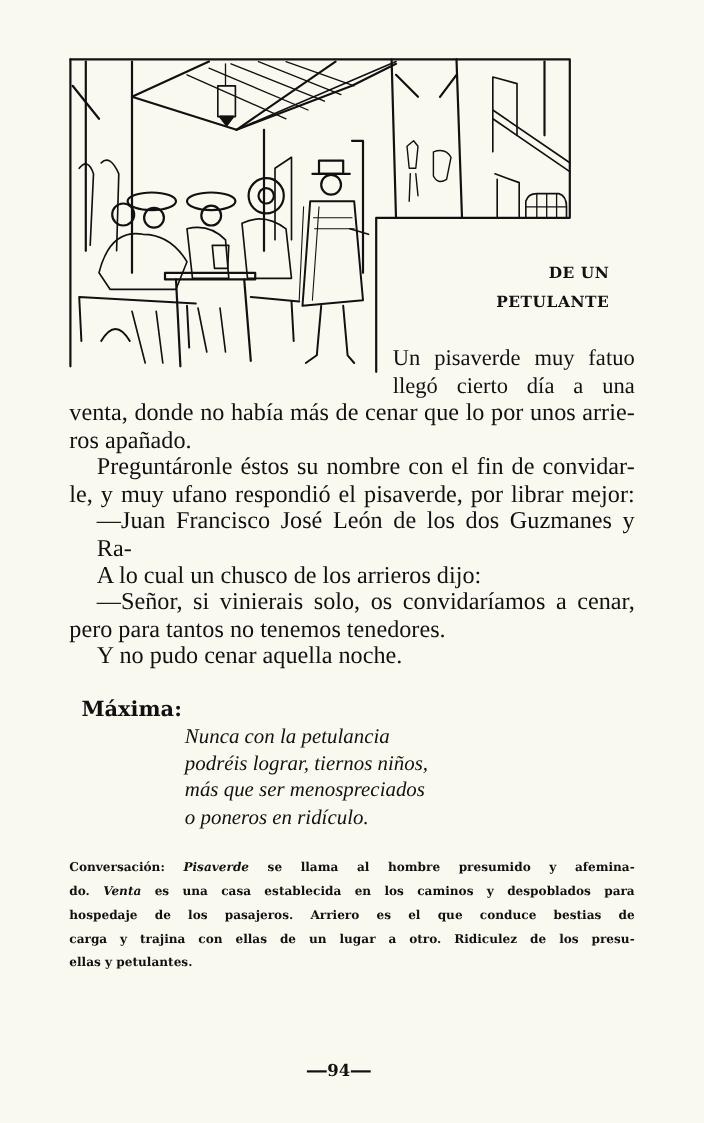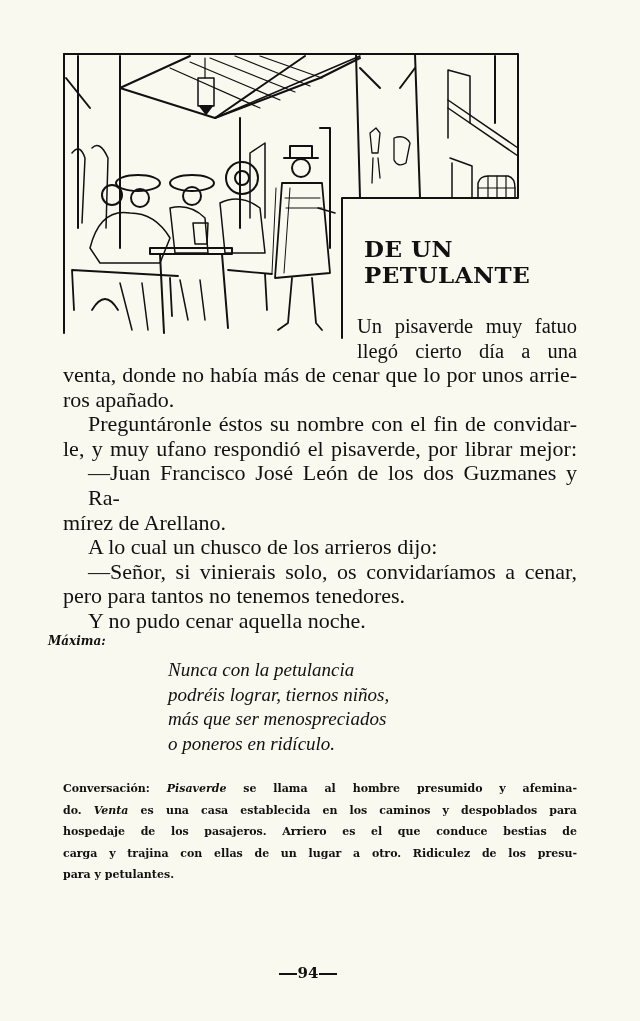--- a/index.html
+++ b/index.html
@@ -9,42 +9,42 @@
     position: relative;
     overflow: hidden;
     font-family: "Liberation Serif", "DejaVu Serif", serif;
     color: #111;
   }
   .illustration {
     position: absolute; left: 60px; top: 48px;
     width: 462px; height: 300px;
   }
   .title {
-    position: absolute; left: 364px; top: 236px; width: 210px;
-    text-align: left;
+    position: absolute; left: 344px; top: 236px; width: 210px;
+    text-align: right;
     font-family: "DejaVu Serif", serif;
-    font-weight: bold; font-size: 23px; line-height: 26px;
+    font-weight: bold; font-size: 14px; line-height: 26px;
     letter-spacing: 0.5px;
   }
   .body-text {
     position: absolute; left: 63px; width: 514px;
     font-size: 22px; line-height: 24.6px;
   }
   .first-lines {
     position: absolute; left: 357px; top: 314px; width: 220px;
     font-size: 20.5px; line-height: 24.6px;
     text-align: justify; text-align-last: justify;
   }
   .line { display: block; white-space: nowrap; }
   .just { text-align: justify; text-align-last: justify; white-space: normal; }
   .indent { padding-left: 25px; }
   .maxima-label {
-    position: absolute; left: 48px; top: 634px;
+    position: absolute; left: 74px; top: 634px;
     font-family: "DejaVu Serif", serif;
-    font-style: italic; font-weight: bold; font-size: 12px;
+    font-weight: bold; font-size: 19px;
   }
   .maxima-verse {
     position: absolute; left: 168px; top: 658px;
     font-style: italic; font-size: 19px; line-height: 24.5px;
   }
   .conversation {
     position: absolute; left: 63px; top: 778px; width: 514px;
     font-family: "DejaVu Serif", serif;
     font-weight: bold; font-size: 11px; line-height: 21.5px;
   }
@@ -138,38 +138,37 @@
   <span class="line just">Un pisaverde muy fatuo</span>
   <span class="line just">llegó cierto día a una</span>
 </div>
 
 <div class="body-text" style="top:363px;">
   <span class="line just">venta, donde no había más de cenar que lo por unos arrie-</span>
   <span class="line">ros apañado.</span>
   <span class="line just indent">Preguntáronle éstos su nombre con el fin de convidar-</span>
   <span class="line just">le, y muy ufano respondió el pisaverde, por librar mejor:</span>
   <span class="line just indent">—Juan Francisco José León de los dos Guzmanes y Ra-</span>
-  <span class="line">mírez de Arellano.</span>
   <span class="line indent">A lo cual un chusco de los arrieros dijo:</span>
   <span class="line just indent">—Señor, si vinierais solo, os convidaríamos a cenar,</span>
   <span class="line">pero para tantos no tenemos tenedores.</span>
   <span class="line indent">Y no pudo cenar aquella noche.</span>
 </div>
 
 <div class="maxima-label">Máxima:</div>
 <div class="maxima-verse">
   <span class="line">Nunca con la petulancia</span>
   <span class="line">podréis lograr, tiernos niños,</span>
   <span class="line">más que ser menospreciados</span>
   <span class="line">o poneros en ridículo.</span>
 </div>
 
 <div class="conversation">
   <span class="line just"><span>Conversación:</span> <i>Pisaverde</i><span> se llama al hombre presumido y afemina-</span></span>
   <span class="line just"><span>do. </span><i>Venta</i><span> es una casa establecida en los caminos y despoblados para</span></span>
   <span class="line just">hospedaje de los pasajeros. Arriero es el que conduce bestias de</span>
   <span class="line just">carga y trajina con ellas de un lugar a otro. Ridiculez de los presu-</span>
-  <span class="line">para y petulantes.</span>
+  <span class="line">ellas y petulantes.</span>
 </div>
 
 <div class="page-number">
   <span class="dash"></span><span>94</span><span class="dash"></span>
 </div>
 
 </body></html>

